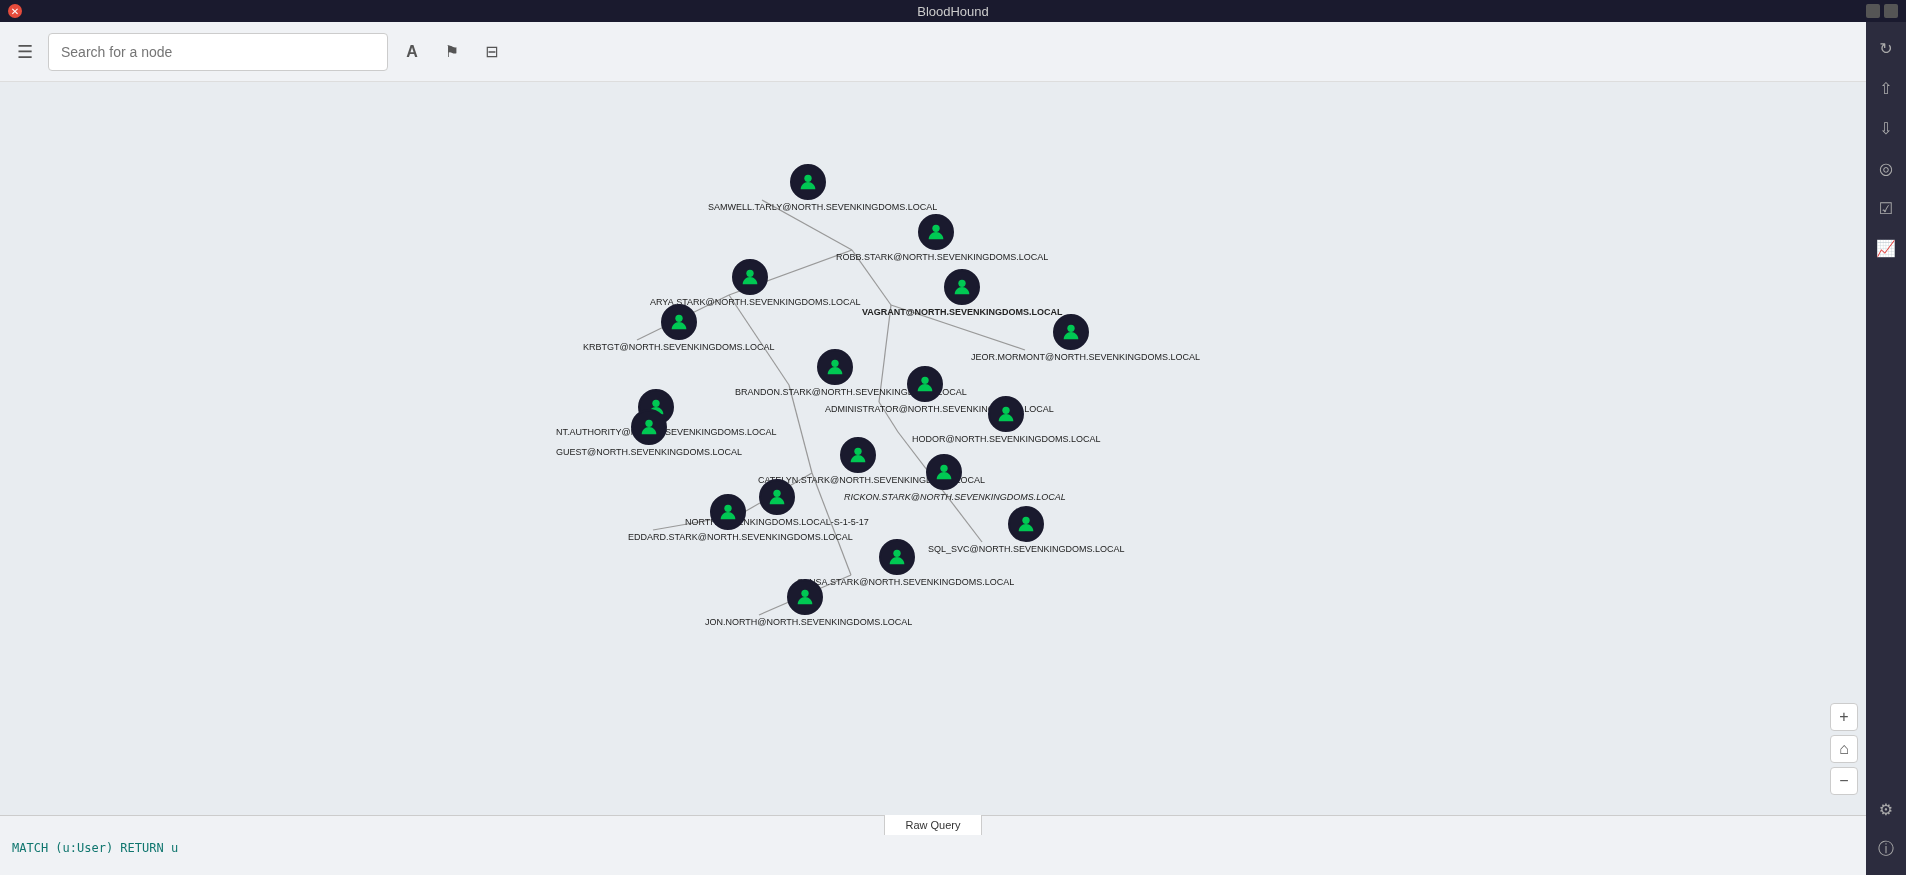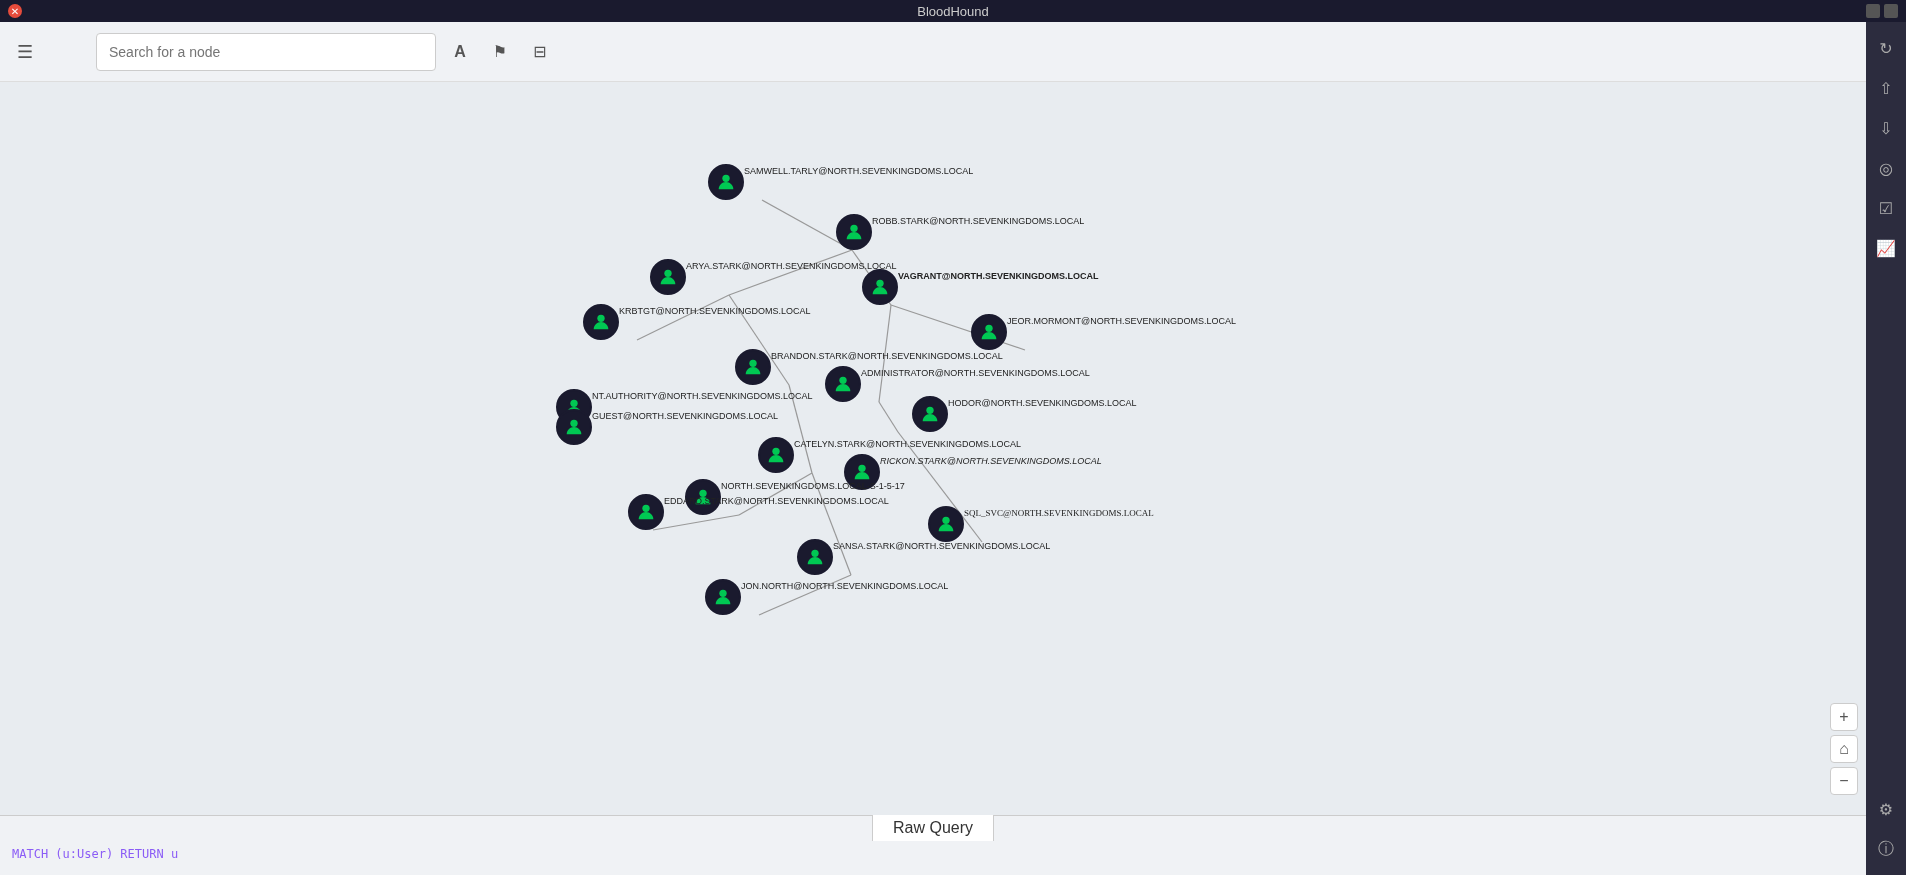--- a/index.html
+++ b/index.html
@@ -71,21 +71,20 @@
       flex: 1;
       max-width: 340px;
       height: 38px;
       border: 1px solid #ccc;
       border-radius: 4px;
       padding: 0 12px;
       font-size: 14px;
       color: #999;
       background: white;
       outline: none;
-      margin-left: 48px;
     }
     .toolbar-icon-btn {
       width: 32px; height: 32px;
       display: flex; align-items: center; justify-content: center;
       cursor: pointer;
       color: #555;
       font-size: 16px;
       border-radius: 4px;
     }
 
@@ -94,22 +93,22 @@
       position: absolute;
       top: 82px; left: 0; right: 40px; bottom: 0;
       background: #e8ecf0;
       overflow: hidden;
     }
 
     
     .node {
       position: absolute;
       display: flex;
-      flex-direction: row;
-      align-items: flex-start;
+      flex-direction: column;
+      align-items: center;
       cursor: pointer;
     }
     .node-circle {
       width: 36px; height: 36px;
       border-radius: 50%;
       background: #1a1a2e;
       border: 2px solid #1a1a2e;
       display: flex; align-items: center; justify-content: center;
       position: relative;
     }
@@ -157,34 +156,34 @@
       display: flex;
       flex-direction: column;
       align-items: center;
       z-index: 50;
     }
     #raw-query-tab {
       padding: 4px 20px;
       background: white;
       border-left: 1px solid #ccc;
       border-right: 1px solid #ccc;
-      font-size: 16px;
+      font-size: 11px;
       color: #333;
       cursor: pointer;
       margin-top: -1px;
     }
     #query-input-bar {
       width: 100%;
       padding: 6px 12px;
       display: flex;
       align-items: center;
     }
     #query-text {
       font-size: 12px;
-      color: #8b5cf6;
+      color: #0f766e;
       font-family: monospace;
     }
 
     
     #zoom-controls {
       position: absolute;
       right: 48px;
       bottom: 80px;
       display: flex;
       flex-direction: column;
@@ -386,21 +385,21 @@
   </div>
       <div class="node" style="left: 628px; top: 412px;">
     <div class="node-circle">
       <svg width="22" height="22" viewBox="0 0 24 24" fill="#00c853">
         <circle cx="12" cy="8" r="4" fill="#00c853"></circle>
         <path d="M4 20c0-4.4 3.6-8 8-8s8 3.6 8 8" fill="#00c853"></path>
       </svg>
     </div>
     <span class="node-label">EDDARD.STARK@NORTH.SEVENKINGDOMS.LOCAL</span>
   </div>
-      <div class="node" style="left: 928px; top: 424px; font-family: Liberation Serif, serif;">
+      <div class="node" style="left: 928px; top: 424px;">
     <div class="node-circle">
       <svg width="22" height="22" viewBox="0 0 24 24" fill="#00c853">
         <circle cx="12" cy="8" r="4" fill="#00c853"></circle>
         <path d="M4 20c0-4.4 3.6-8 8-8s8 3.6 8 8" fill="#00c853"></path>
       </svg>
     </div>
     <span class="node-label">SQL_SVC@NORTH.SEVENKINGDOMS.LOCAL</span>
   </div>
       <div class="node" style="left: 797px; top: 457px;">
     <div class="node-circle">

